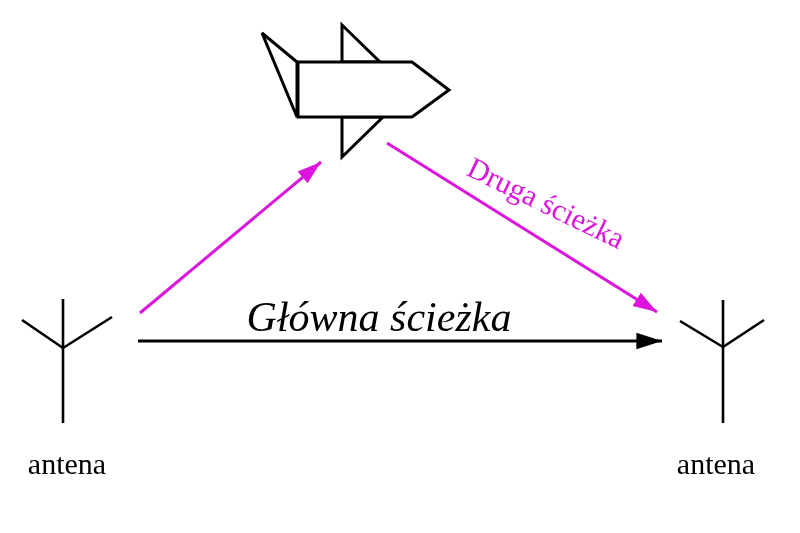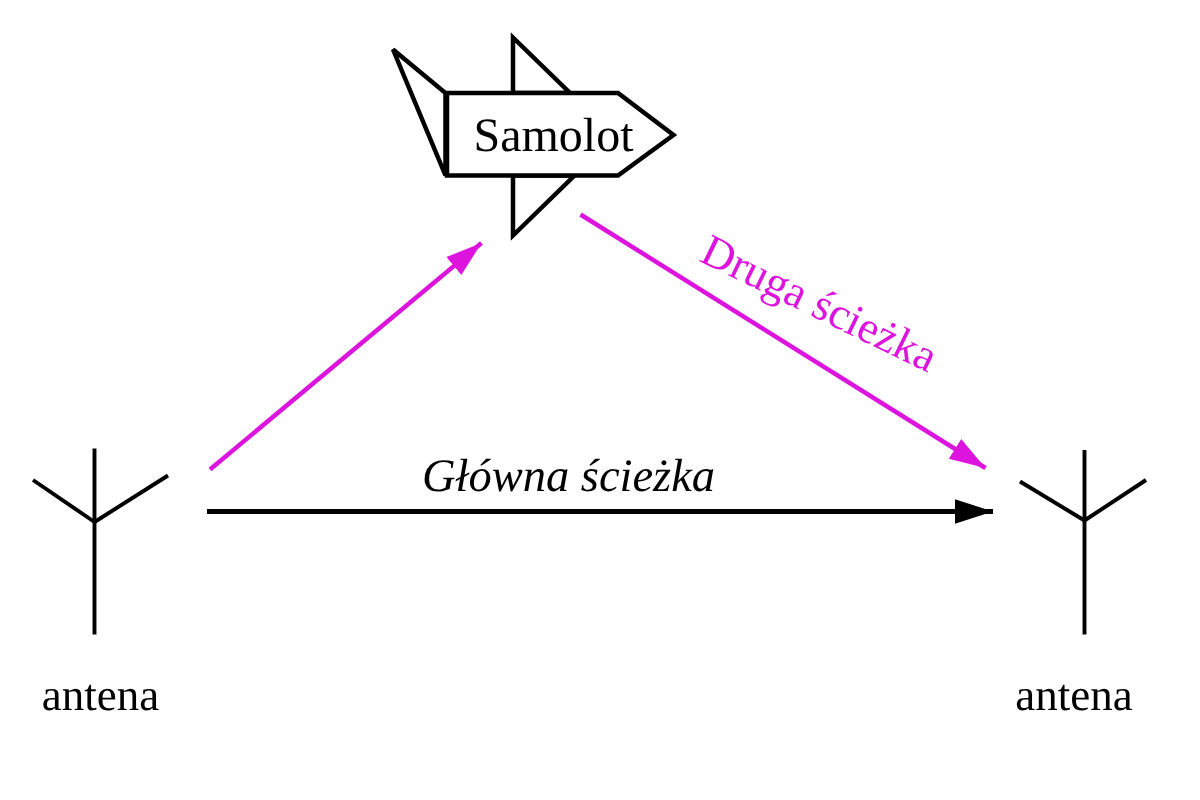--- a/index.html
+++ b/index.html
@@ -23,21 +23,21 @@
   .label {
     position: absolute;
     white-space: nowrap;
     color: #000000;
     transform: translate(-50%, -50%);
   }
   .plane-label {
     font-size: 32px;
   }
   .main-path-label {
-    font-size: 31px;
+    font-size: 42px;
     font-style: italic;
   }
   .second-path-label {
     font-size: 30px;
     transform: translate(-50%, -50%) rotate(26deg);
   }
   .antenna-label {
     font-size: 30px;
     line-height: 32px;
     text-align: right;
@@ -76,21 +76,20 @@
       <line x1="63" y1="348" x2="112" y2="317"></line>
     </g>
 
     <g stroke="#000000" stroke-width="2.6" fill="none">
       <line x1="723" y1="300" x2="723" y2="423"></line>
       <line x1="723" y1="347" x2="680" y2="321"></line>
       <line x1="723" y1="347" x2="764" y2="320"></line>
     </g>
   </svg>
 
-  <div class="label plane-label" style="left:369px; top:90px;">Samolot</div>
 
   <div class="label main-path-label" style="left:379px; top:317px;">Główna ścieżka</div>
 
   <div class="label second-path-label" style="left: 546px; top: 203px; color: rgb(221, 20, 221);">Druga ścieżka</div>
 
   <div class="label antenna-label" style="left:67px; top:464px;">
     <div>antena</div>
   </div>
 
   <div class="label antenna-label" style="left:716px; top:464px;">

